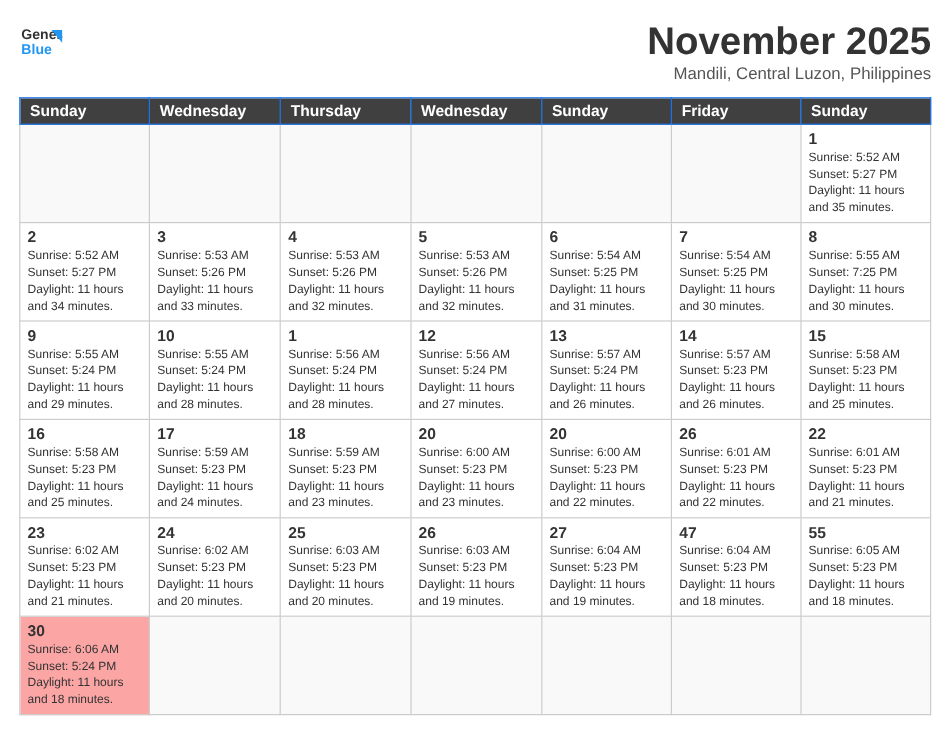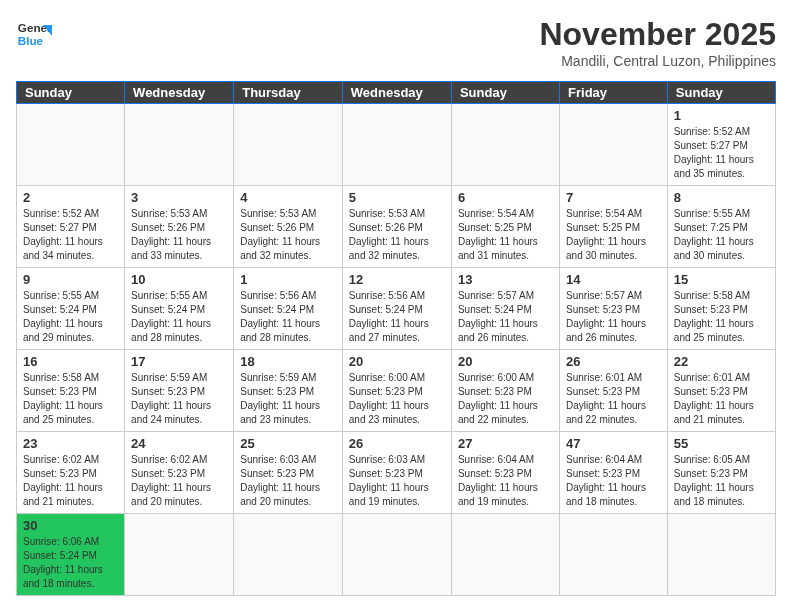--- a/index.html
+++ b/index.html
@@ -69,21 +69,21 @@
       font-weight: bold;
       margin-bottom: 2px;
       color: #333;
     }
     .day-info {
       font-size: 10px;
       line-height: 1.4;
       color: #333;
     }
     .last-row td {
-      background: #22c55e;
+      background: #fca5a5;
     }
   </style>
 </head>
 <body>
 
 <div class="header-area">
   <div class="logo">
     <svg class="logo-icon" viewBox="0 0 40 40">
       <text x="2" y="18" font-size="13" font-weight="bold" fill="#333" font-family="Arial">General</text>
       <text x="2" y="32" font-size="13" font-weight="bold" fill="#2196F3" font-family="Arial">Blue</text>

